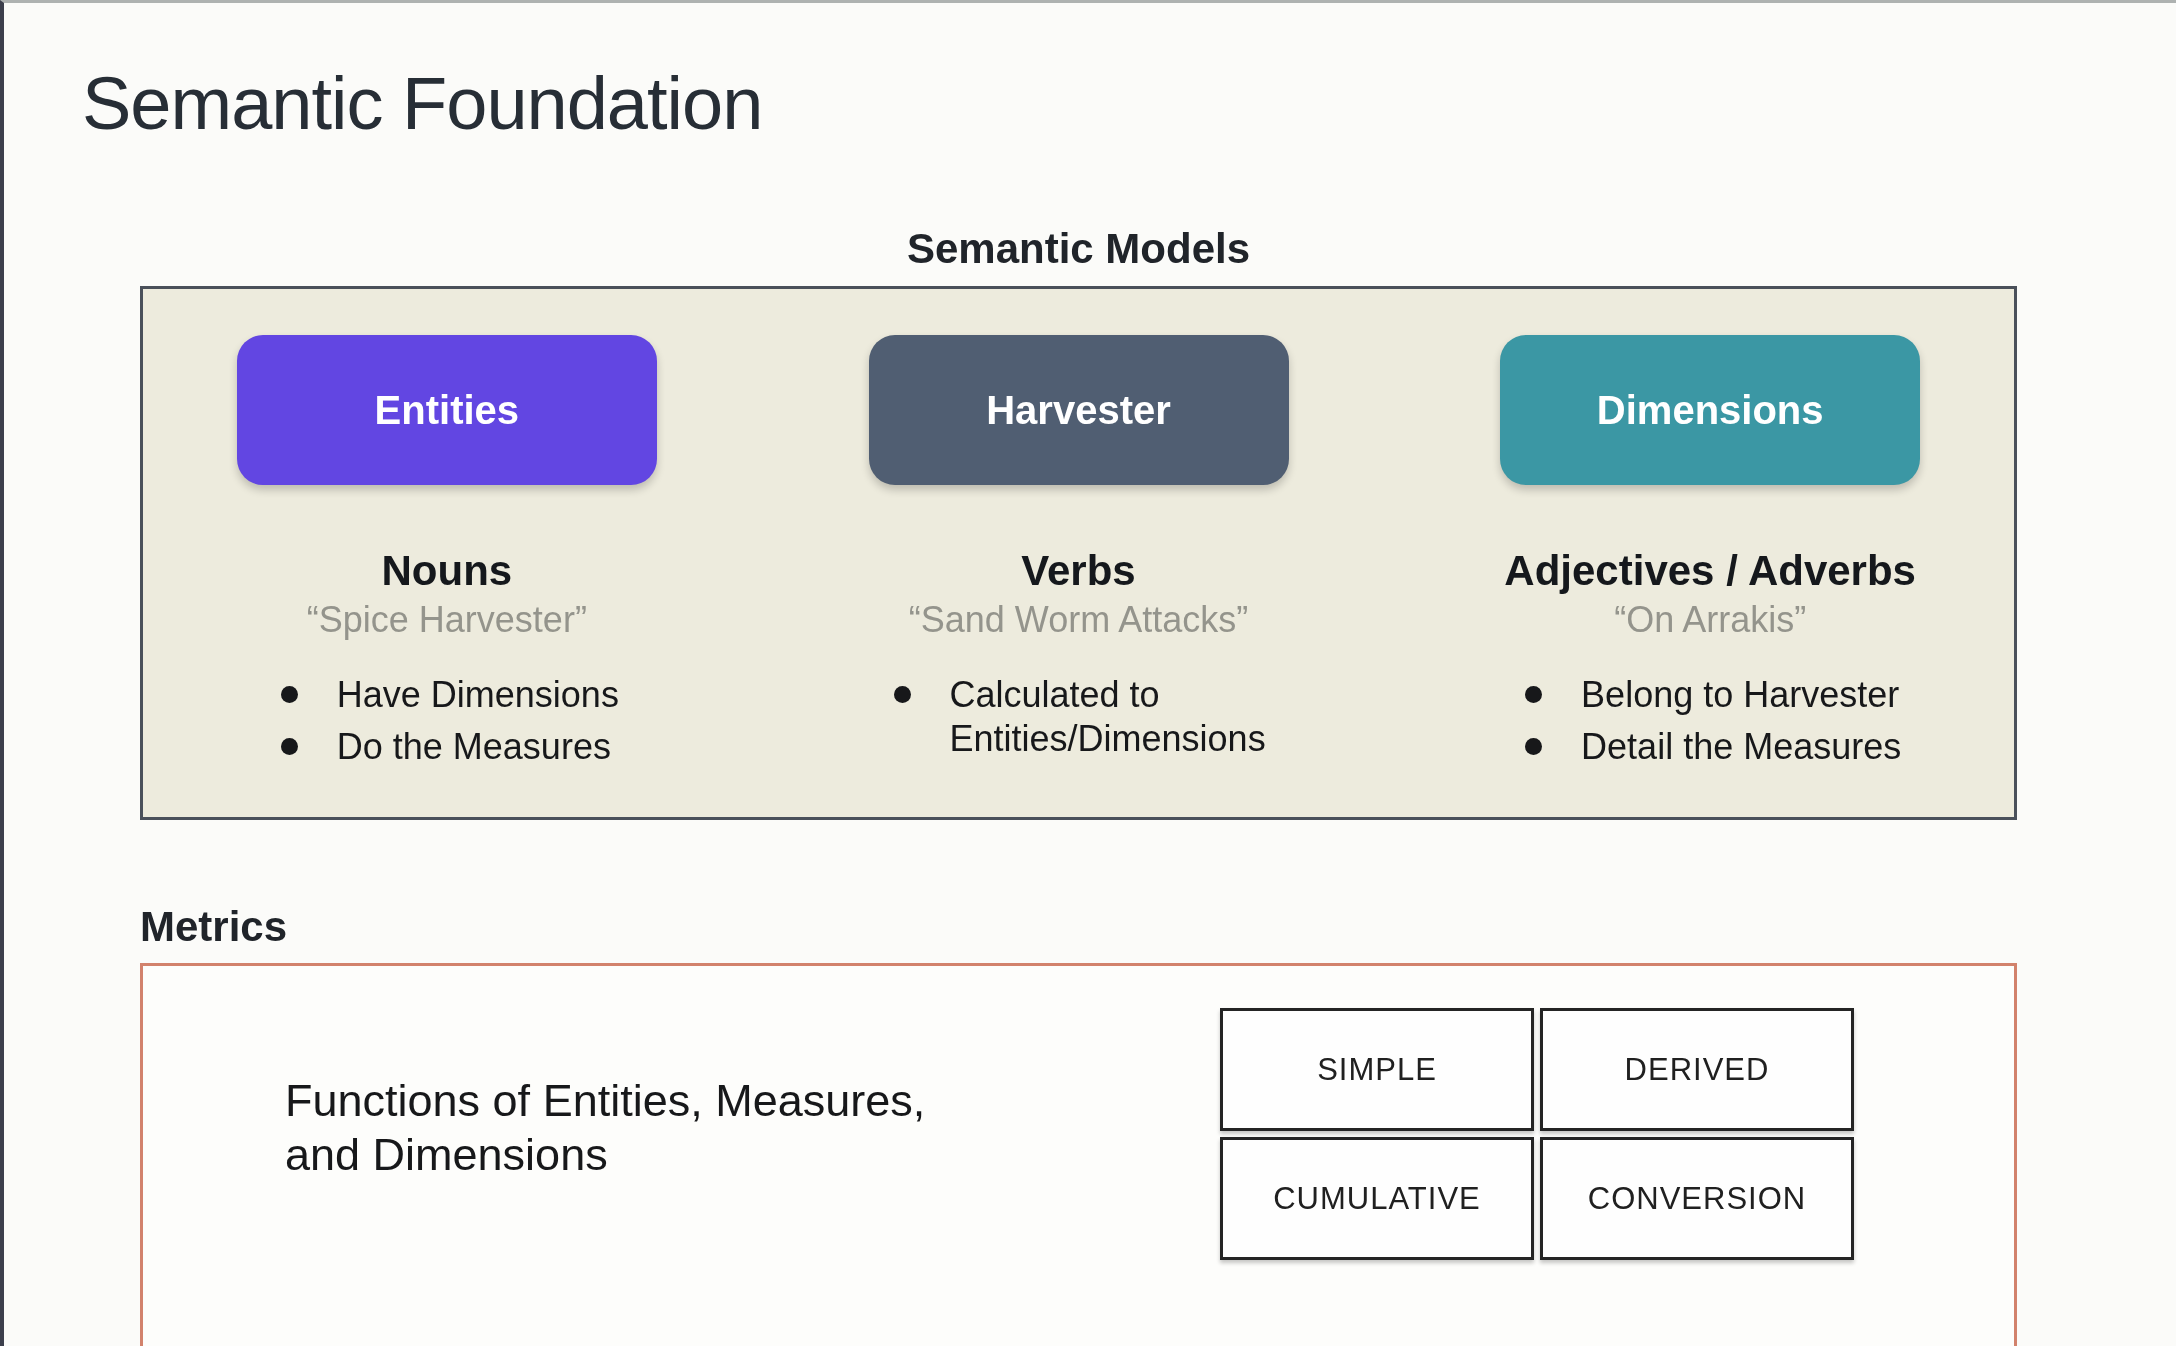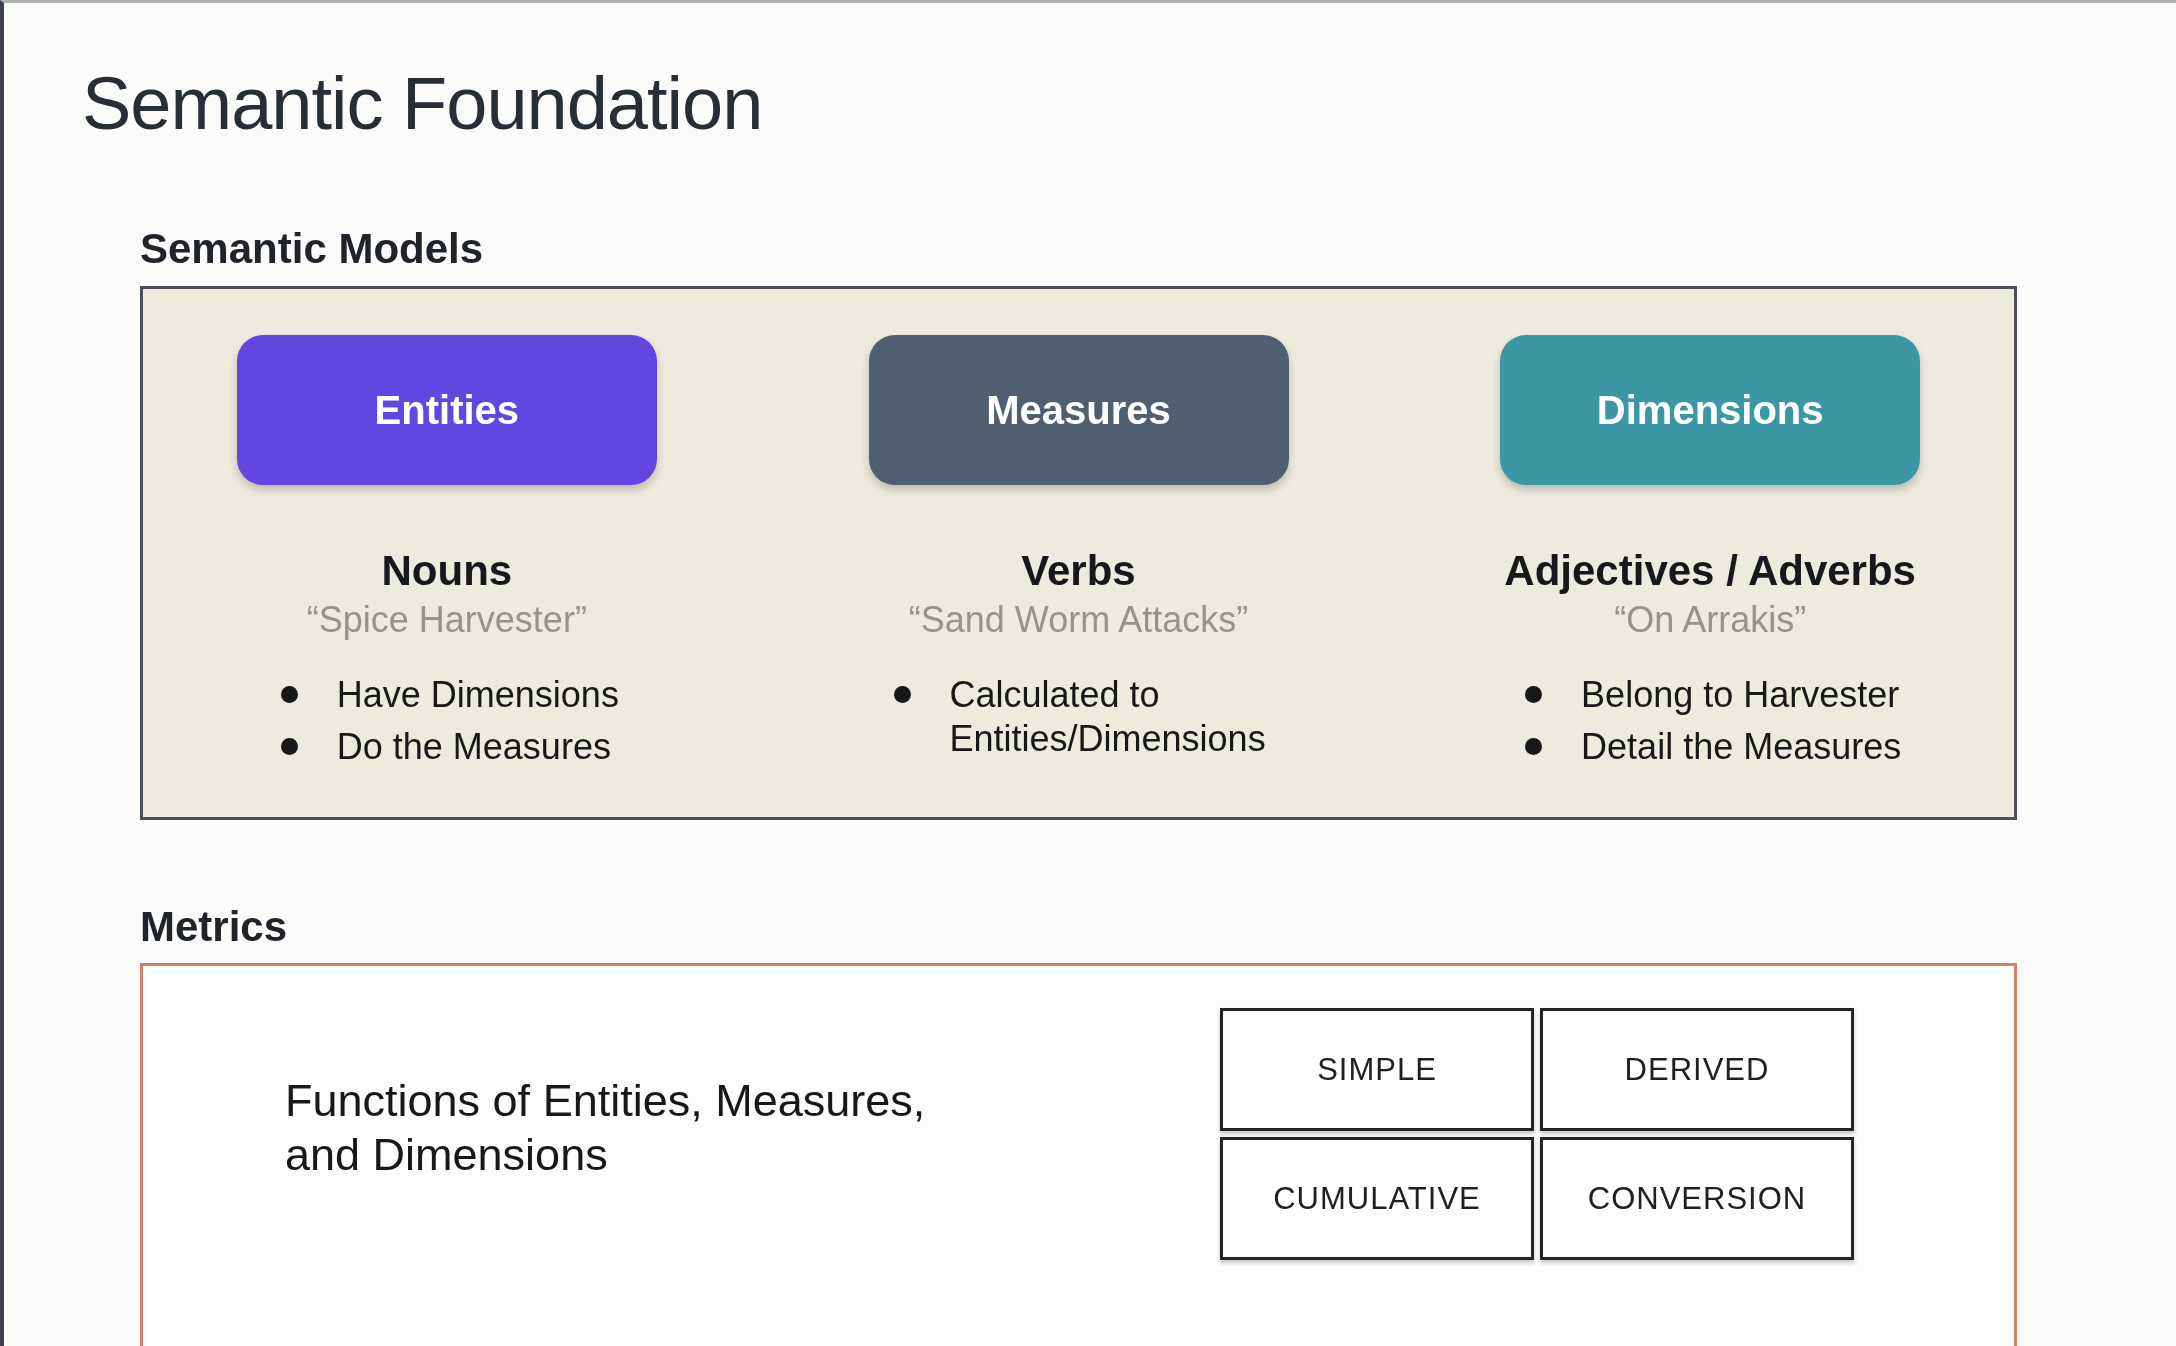--- a/index.html
+++ b/index.html
@@ -24,21 +24,21 @@
     font-size: 74px;
     font-weight: 400;
     color: #272e36;
     letter-spacing: -1px;
   }
   .sm-heading {
     position: absolute;
     left: 136px;
     top: 222px;
     width: 1877px;
-    text-align: left;
+    text-align: center;
     font-size: 42px;
     font-weight: 700;
     color: #20242a;
   }
   .sm-panel {
     position: absolute;
     left: 136px;
     top: 283px;
     width: 1877px;
     height: 534px;
@@ -169,21 +169,21 @@
       <div class="pill" style="background-color: rgb(98, 70, 226);">Entities</div>
       <div class="role">Nouns</div>
       <div class="quote">“Spice Harvester”</div>
       <ul class="bullets">
         <li>Have Dimensions</li>
         <li>Do the Measures</li>
       </ul>
     </div>
 
     <div class="sm-col sm-col-measures">
-      <div class="pill" style="background-color: rgb(80, 94, 114);">Measures</div>
+      <div class="pill" style="background-color: rgb(80, 94, 114);">Harvester</div>
       <div class="role">Verbs</div>
       <div class="quote">“Sand Worm Attacks”</div>
       <ul class="bullets">
         <li>Calculated to Entities/Dimensions</li>
       </ul>
     </div>
 
     <div class="sm-col">
       <div class="pill" style="background-color: rgb(59, 151, 164);">Dimensions</div>
       <div class="role">Adjectives / Adverbs</div>

